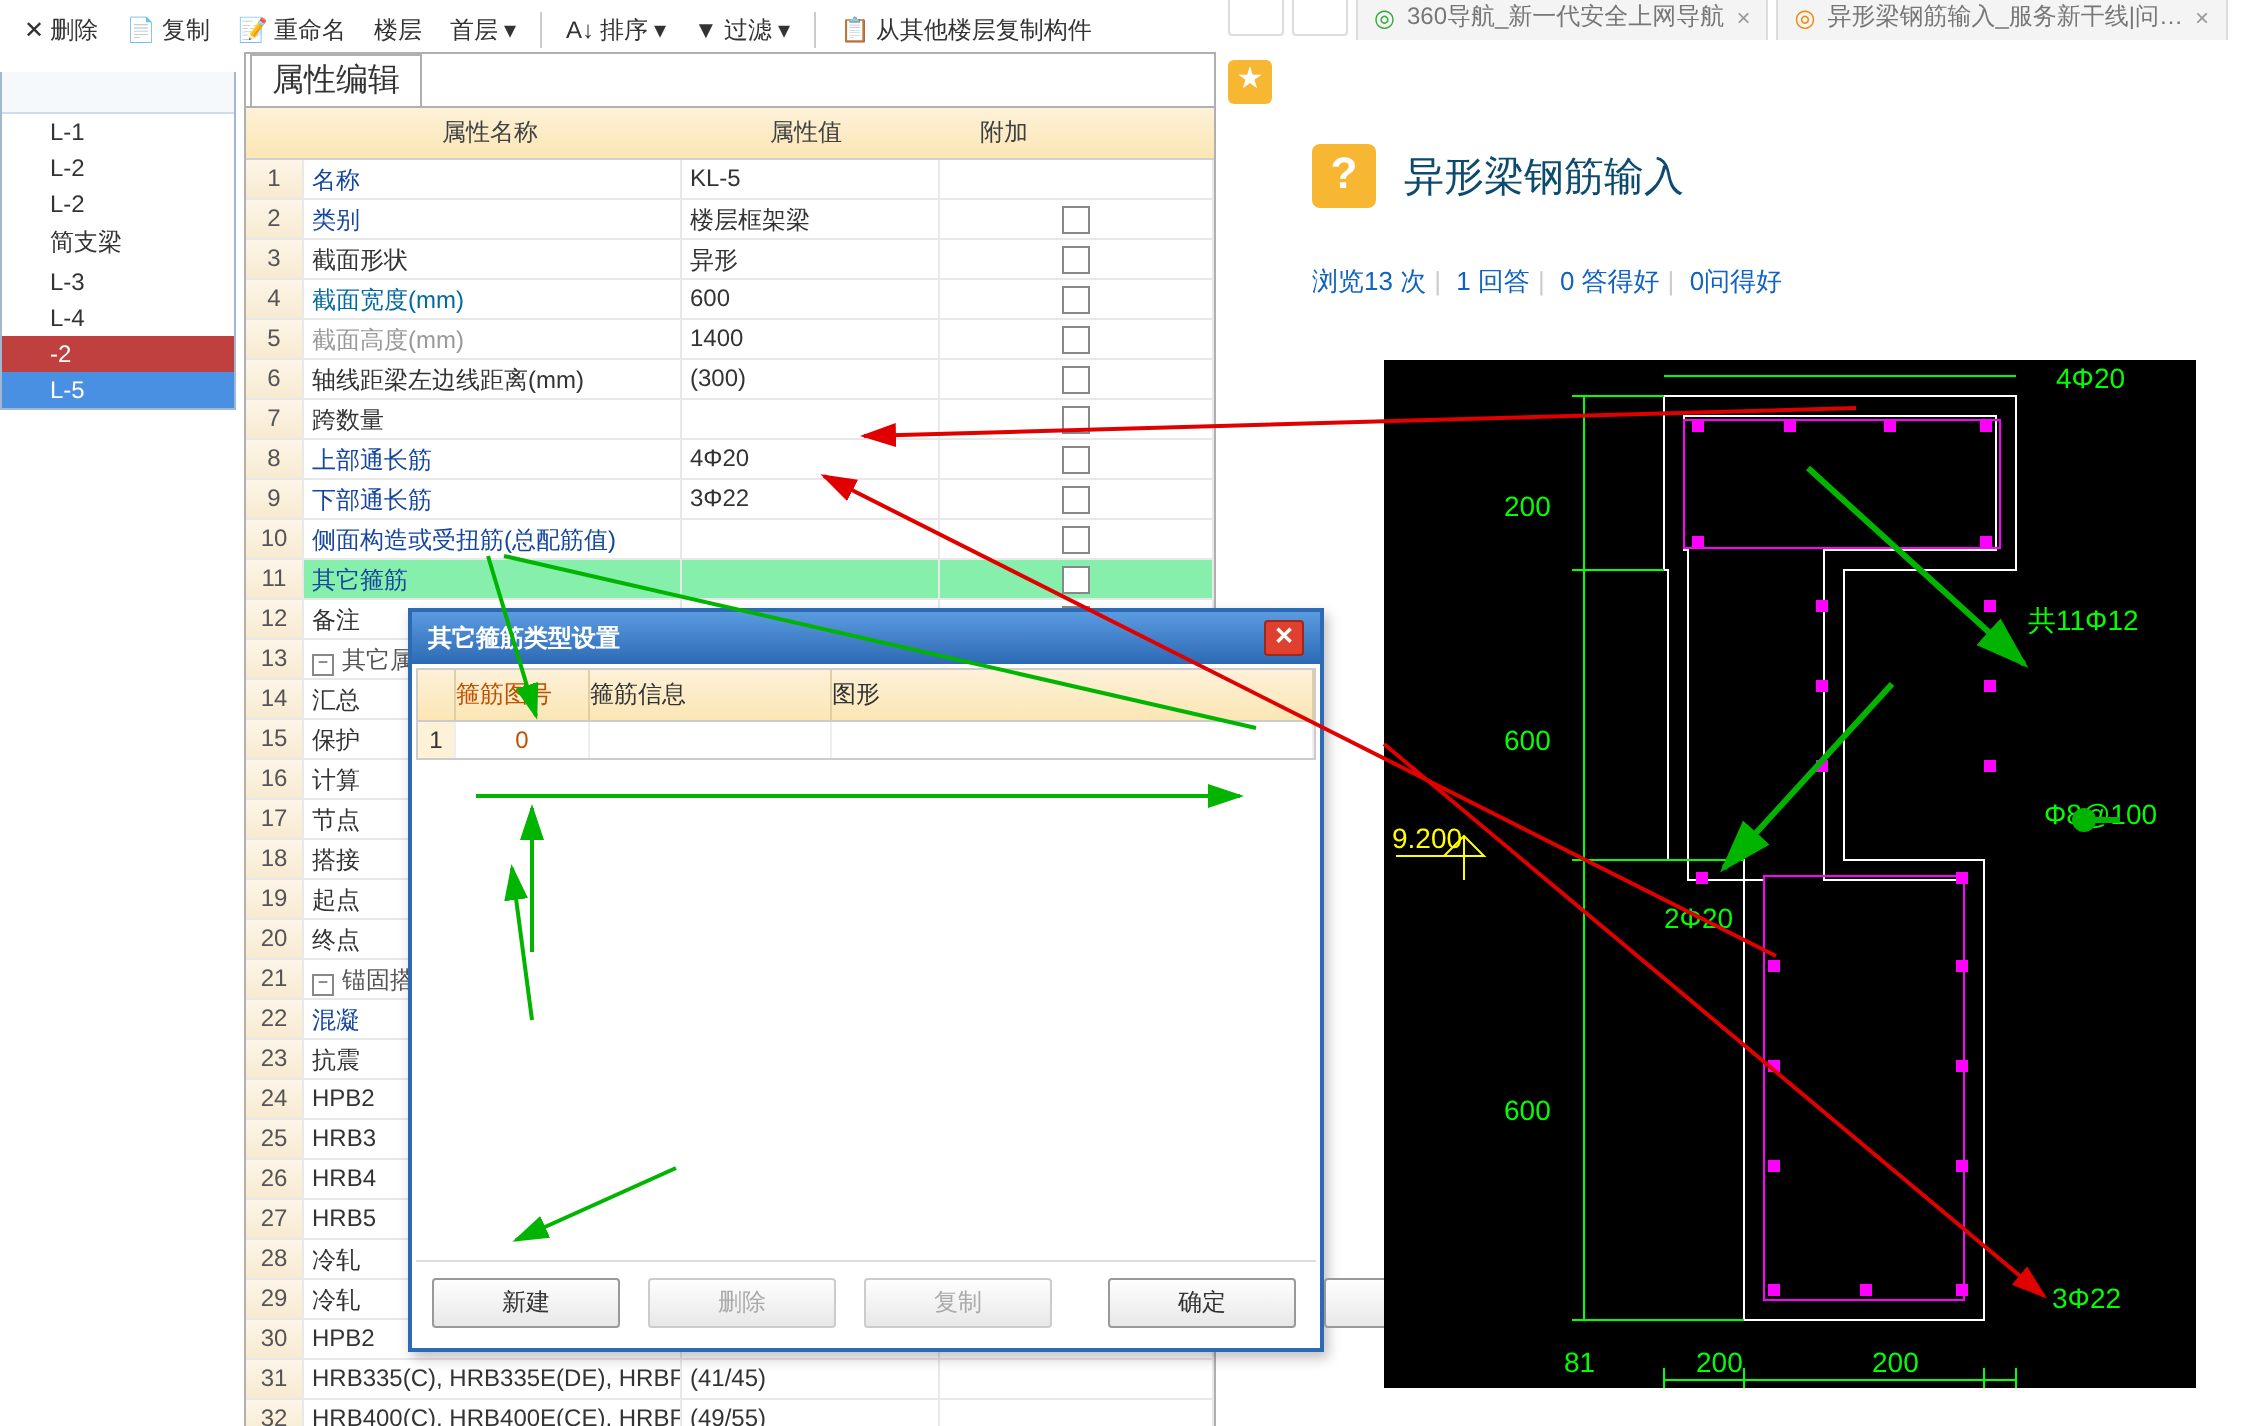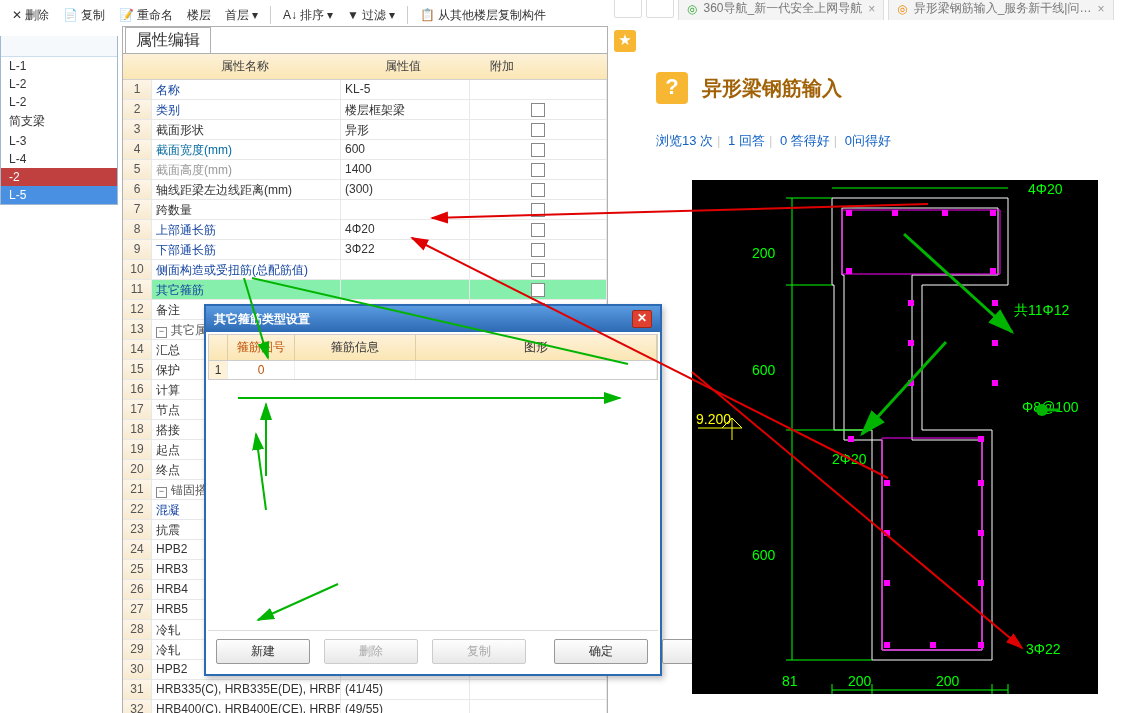--- a/index.html
+++ b/index.html
@@ -4,21 +4,21 @@
 <style>
   html,body{margin:0;padding:0;font-family:"Microsoft YaHei","SimSun",Arial,sans-serif;font-size:12px;color:#333;background:#fff;overflow:hidden;width:1126px;height:713px;position:relative}
   .toolbar{position:absolute;left:0;top:4px;height:22px;display:flex;align-items:center;gap:2px;padding-left:6px}
   .toolbar .tbtn{display:flex;align-items:center;gap:3px;padding:2px 6px;border-radius:2px;cursor:pointer}
   .toolbar .sep{width:1px;height:18px;background:#ccc;margin:0 4px}
   .tree-panel{position:absolute;left:0;top:36px;width:116px;border:1px solid #a0b8d0;border-top:none}
   .tree-search{display:flex;border-bottom:1px solid #cde;background:#f6f9fc}
   .tree-search input{flex:1;border:none;padding:3px 4px;background:transparent;font-size:12px}
   .tree-search .mag{width:18px;text-align:center;color:#5a8}
   .tree-list{background:#fff}
-  .tree-item{padding:2px 8px;cursor:pointer;white-space:nowrap}
+  .tree-item{padding:2px 24px;cursor:pointer;white-space:nowrap}
   .tree-item.sel{background:#4a90e2;color:#fff}
   .tree-item.red{background:#c04040;color:#fff}
   .prop-panel{position:absolute;left:122px;top:26px;width:484px;border:1px solid #b0b0b0}
   .prop-tab{position:relative;top:0;left:2px}
   .prop-tab-btn{display:inline-block;background:#fff;border:1px solid #b0b0b0;border-bottom:none;padding:2px 10px;font-size:16px}
   .prop-head{display:flex;background:linear-gradient(#fdf1d8,#fbe6b4);border-top:1px solid #b0b0b0;border-bottom:1px solid #d0d0d0}
   .prop-head .col{padding:4px 0;text-align:center;color:#404040}
   .col-num{width:28px}
   .col-name{width:188px}
   .col-val{width:128px;color:#e06000}
@@ -33,40 +33,40 @@
   .prop-row .col-ext{display:flex;justify-content:center;align-items:center;flex:1}
   .prop-row .chk{width:12px;height:12px;border:1px solid #888;background:#fff}
   .prop-row.sel{background:#86efac}
   .prop-row.group .col-name{color:#555}
   .prop-row .tree-tog{display:inline-block;width:9px;height:9px;border:1px solid #888;text-align:center;line-height:7px;font-size:9px;margin-right:4px;color:#555;background:#fff}
   .dlg{position:absolute;left:204px;top:304px;width:454px;border:2px solid #2d6ab4;background:#fff;box-shadow:2px 3px 6px rgba(0,0,0,0.25)}
   .dlg-title{background:linear-gradient(#5a9be0,#2d6ab4);color:#fff;padding:4px 8px;display:flex;justify-content:space-between;align-items:center;font-weight:bold}
   .dlg-close{width:18px;height:16px;background:#e04030;color:#fff;text-align:center;line-height:14px;border:1px solid #a02818;border-radius:2px;font-weight:bold;cursor:pointer}
   .dlg-body{padding:2px}
   .dlg-grid-head{display:flex;background:linear-gradient(#fdf1d8,#fbe6b4);border:1px solid #ccc}
-  .dlg-grid-head .dcol{padding:4px 0;text-align:center;border-right:1px solid #e0cfa4}
+  .dlg-grid-head .dcol{padding:4px 0;border-right:1px solid #e0cfa4}
   .dcol-n{width:18px}
   .dcol-a{width:66px;color:#c05000}
   .dcol-b{width:120px}
   .dcol-c{flex:1}
   .dlg-grid-row{display:flex;border:1px solid #ccc;border-top:none}
   .dlg-grid-row .dcol{padding:2px 0;text-align:center;border-right:1px solid #eee}
   .dlg-grid-row .dcol-n{background:#fdf1d8}
   .dlg-buttons{display:flex;gap:14px;padding:8px;border-top:1px solid #ddd;margin-top:250px}
   .dlg-buttons .spacer{flex:1}
   .dlg-btn{min-width:64px;padding:3px 14px;background:linear-gradient(#fefefe,#e8e8e8);border:1px solid #999;border-radius:2px;cursor:pointer;text-align:center}
   .dlg-btn.disabled{color:#aaa;border-color:#ccc}
   .browser-tabs{position:absolute;left:614px;top:-4px;right:0;height:24px;display:flex;align-items:center;gap:4px}
   .btab{display:flex;align-items:center;gap:6px;padding:3px 8px;background:#f4f4f4;border:1px solid #ddd;border-bottom:none;border-radius:3px 3px 0 0;color:#777;max-width:210px}
   .btab .x{color:#999}
   .star{position:absolute;left:614px;top:30px;width:22px;height:22px;background:#f7b733;border-radius:3px;color:#fff;text-align:center;line-height:20px;font-size:15px}
   .qa-panel{position:absolute;left:656px;top:72px;width:460px}
   .qa-title{display:flex;align-items:center;gap:14px}
   .qa-icon{width:32px;height:32px;background:#f7b733;border-radius:4px;color:#fff;text-align:center;line-height:30px;font-size:22px;font-weight:bold}
-  .qa-title h1{font-size:20px;font-weight:bold;color:#a16207;margin:0}
+  .qa-title h1{font-size:20px;font-weight:normal;color:#0c4a6e;margin:0}
   .qa-meta{margin-top:28px;color:#1262c4;font-size:13px}
   .qa-meta .sep{color:#ccc;margin:0 4px}
   .cad{position:absolute;left:692px;top:180px;width:406px;height:514px;background:#000}
   .cad text{fill:#0f0;font-size:14px;font-family:Arial}
   .cad .wht{stroke:#fff;fill:none}
   .cad .grn{stroke:#0f0;fill:none}
   .cad .yl{stroke:#ff0;fill:none}
   .cad .mg{stroke:#f0f;fill:none}
   .cad .sq{fill:#f0f}
   .overlay{position:absolute;left:0;top:0;pointer-events:none}

